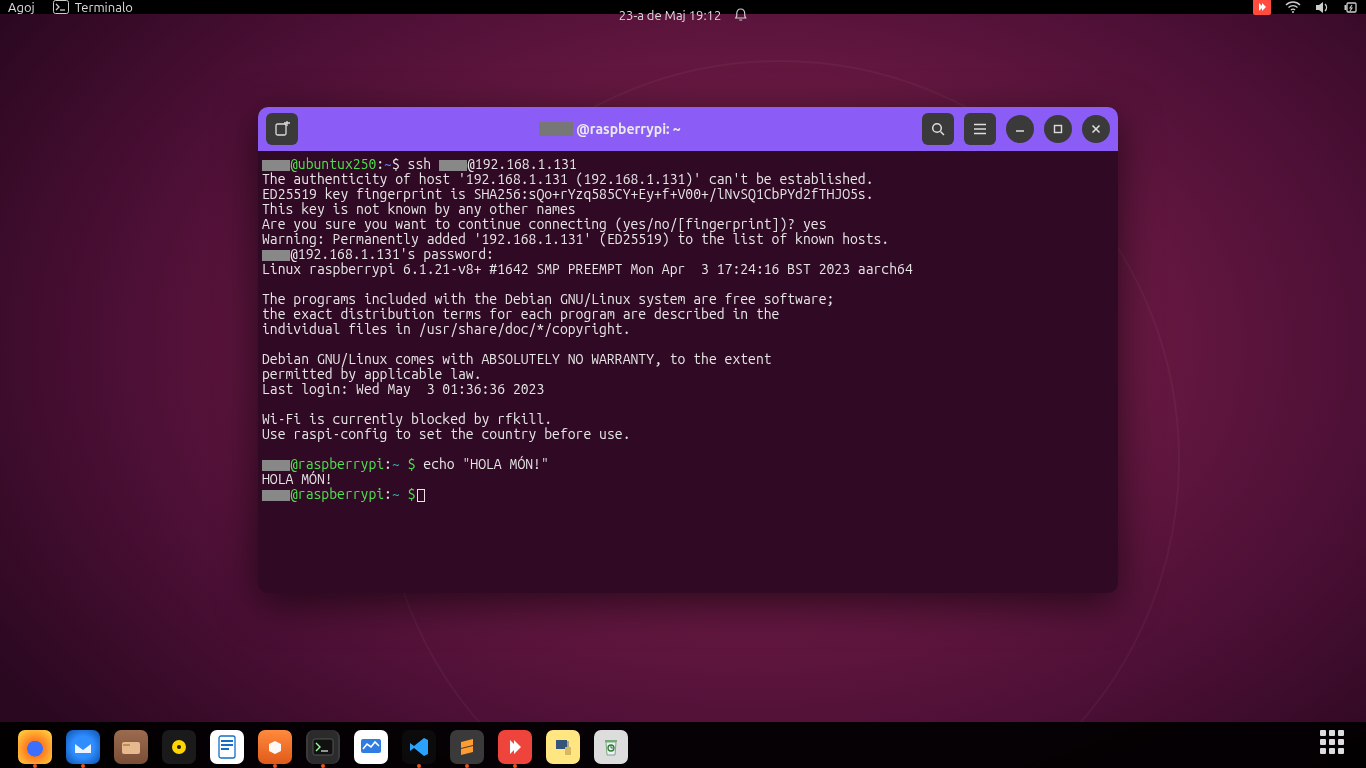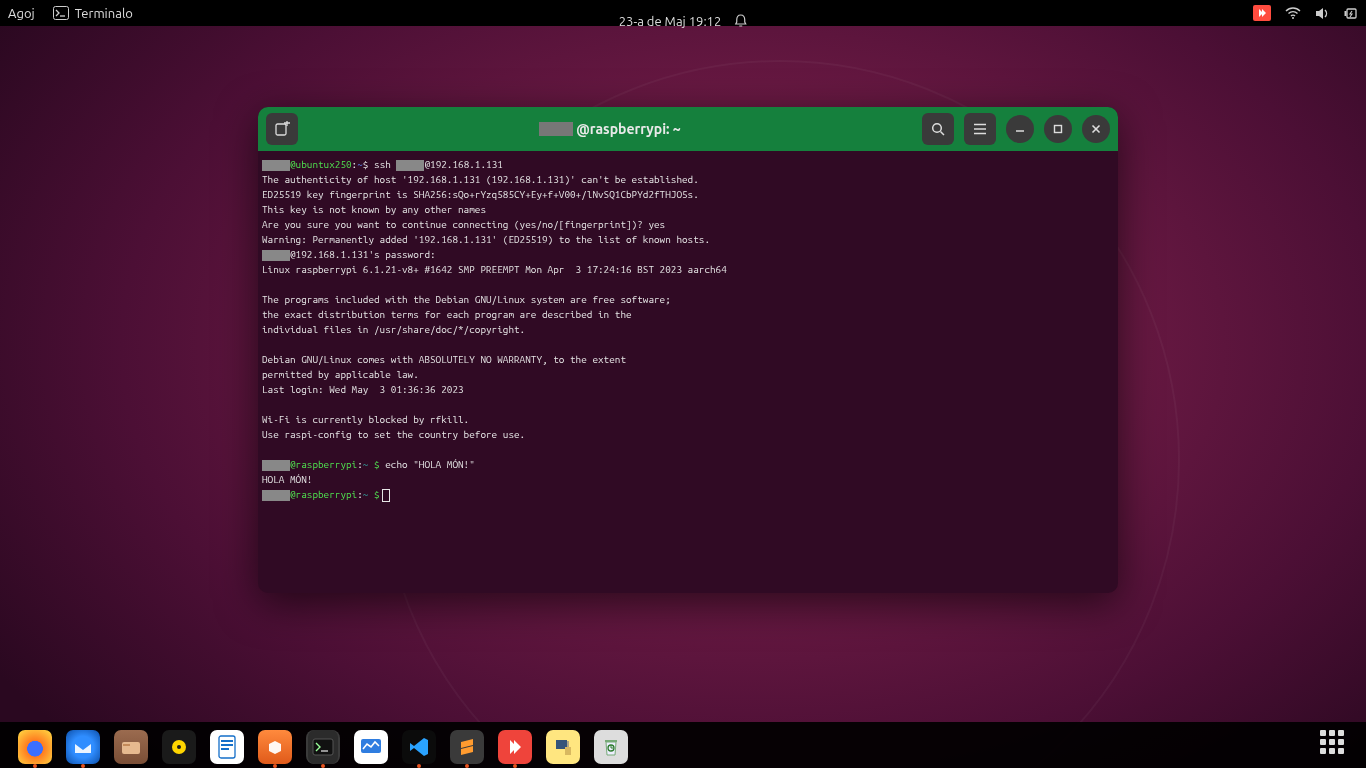--- a/index.html
+++ b/index.html
@@ -18,21 +18,21 @@
   top:60px; left:380px;
   width:800px; height:800px;
   border:2px solid rgba(255,255,255,0.04);
   border-radius:50%;
   pointer-events:none;
 }
 
 
 .top-bar {
   position: absolute; top:0; left:0; right:0;
-  height: 26px;
+  height: 14px;
   background: #000;
   color: #ddd;
   display:flex;
   align-items:center;
   font-size:13px;
 }
 .tb-left { display:flex; align-items:center; padding-left:8px; gap:18px;}
 .tb-center { position:absolute; left:50%; transform:translateX(-50%); display:flex; align-items:center; gap:12px;margin-top:15px;}
 .tb-right { position:absolute; right:8px; display:flex; align-items:center; gap:14px;}
 .top-bar .app { display:flex; align-items:center; gap:6px;}
@@ -46,21 +46,21 @@
   width:860px; height:486px;
   background:#300a24;
   border-radius:10px;
   box-shadow:0 10px 40px rgba(0,0,0,0.6);
   display:flex;
   flex-direction:column;
   overflow:hidden;
 }
 .title-bar {
   height:44px;
-  background:#15803d;
+  background:#8b5cf6;
   display:flex;
   align-items:center;
   padding:0 8px;
   gap:8px;
 }
 .title-bar .tab-btn, .title-bar .round-btn {
   width:32px; height:32px;
   border-radius:6px;
   background:#3a3a3a;
   display:flex; align-items:center; justify-content:center;
@@ -71,21 +71,21 @@
   flex:1; text-align:center; color:#eaeaea; font-size:14px; font-weight:600;
   display:flex; align-items:center; justify-content:center; gap:0;
 }
 .title-text .redact { display:inline-block; width:34px; height:14px; background:#777; margin-right:3px;}
 .right-controls{ display:flex; gap:10px; align-items:center;}
 
 .term-body {
   flex:1;
   padding:6px 4px 6px 4px;
   font-family: "Ubuntu Mono", Menlo, Consolas, monospace;
-  font-size:10px;
+  font-size:14px;
   line-height:15px;
   color:#e6e6e6;
   white-space:pre;
   overflow:hidden;
 }
 .c-green{color:#4fe04f;}
 .c-teal{color:#34b6b0;}
 .c-blue{color:#5f8fff;}
 .c-white{color:#e6e6e6;}
 .redact-sm{display:inline-block;width:28px;height:11px;background:#888;vertical-align:middle;}

